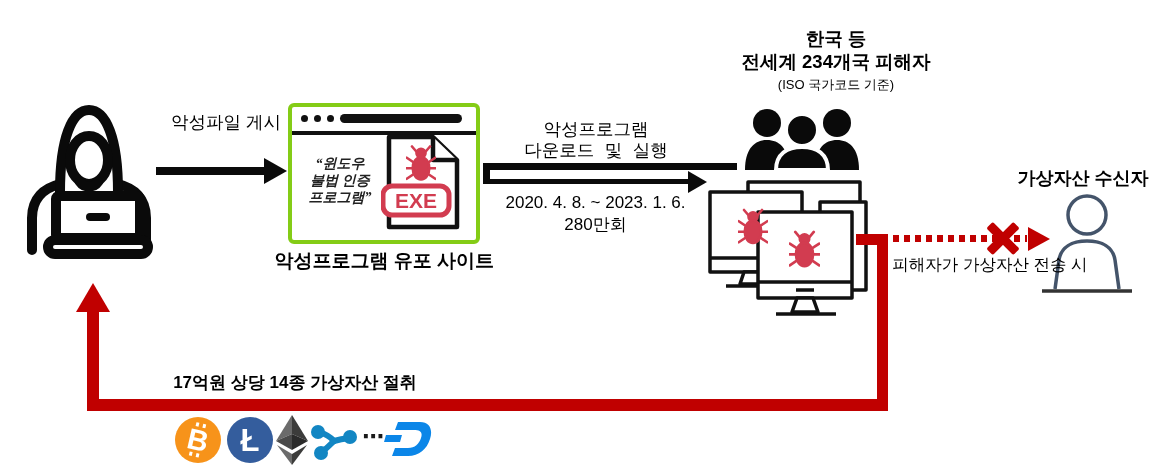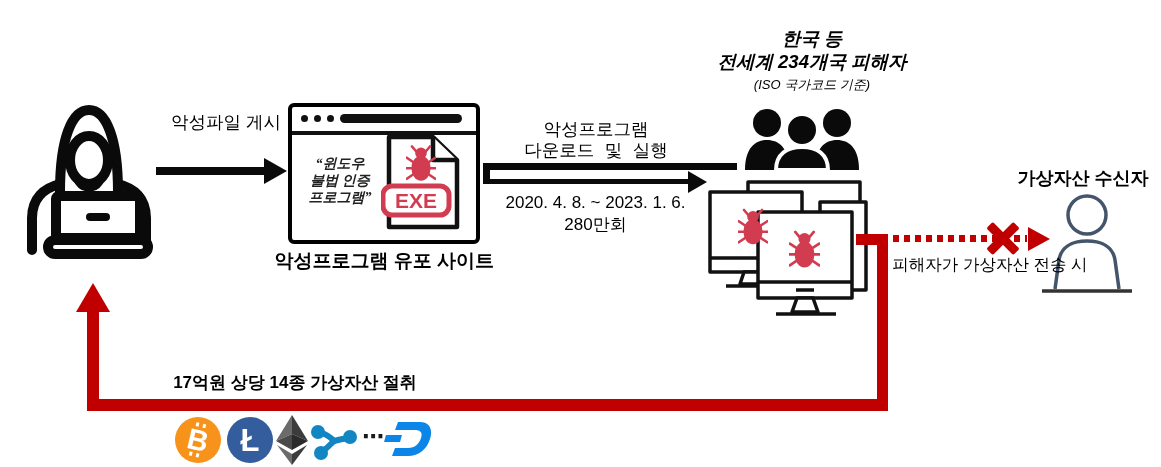--- a/index.html
+++ b/index.html
@@ -19,21 +19,21 @@
   
   .redbar{position:absolute;background:#C00000;}
   .red-up-arrow{position:absolute;width:0;height:0;border-left:17px solid transparent;border-right:17px solid transparent;border-bottom:29px solid #C00000;}
   .red-dot-line{position:absolute;height:7px;background:repeating-linear-gradient(90deg,#C00000 0 6px,transparent 6px 11px);}
   .red-tri-right{position:absolute;width:0;height:0;border-top:12px solid transparent;border-bottom:12px solid transparent;border-left:22px solid #C00000;}
   .xmark{position:absolute;width:40px;height:40px;}
   .xmark span{position:absolute;left:1px;top:16px;width:38px;height:9px;background:#C00000;border-radius:2px;}
   .xmark span:nth-child(1){transform:rotate(45deg);}
   .xmark span:nth-child(2){transform:rotate(-45deg);}
   
-  .browser{position:absolute;left:288px;top:103px;width:184px;height:133px;border:4px solid #000000;border-radius:6px;background:#fff;}
+  .browser{position:absolute;left:288px;top:103px;width:184px;height:133px;border:4px solid #84cc16;border-radius:6px;background:#fff;}
   .browser-titlebar{position:relative;height:24px;border-bottom:4px solid #111;}
   .b-dots{position:absolute;left:9px;top:8px;display:flex;gap:6px;}
   .b-dots i{width:7px;height:7px;border-radius:50%;background:#111;}
   .b-address{position:absolute;left:48px;top:7px;width:122px;height:9px;border-radius:5px;background:#111;}
   .browser-quote{position:absolute;left:4px;top:48px;width:88px;text-align:center;
     font-family:"Liberation Serif","DejaVu Serif",serif;font-style:italic;font-size:14px;line-height:17px;font-weight:bold;color:#222;}
   .caption{font-size:19px;}
   .small-note{font-size:16.5px;line-height:20px;}
   .iso{font-size:13px;font-weight:normal;}
   .ellipsis{font-size:22px;font-weight:bold;color:#1a1a1a;letter-spacing:1px;}
@@ -109,21 +109,21 @@
   </div>
   <div class="bar" style="left:483px;top:163px;width:254px;height:7px;"></div>
   <div class="bar" style="left:483px;top:163px;width:7px;height:21px;"></div>
   <div class="bar" style="left:486px;top:179px;width:202px;height:5px;"></div>
   <div class="tri-right-sm" style="left:688px;top:171px;"></div>
   <div class="abs ctr" style="left:483px;top:192px;width:225px;font-size:17px;line-height:22px;">
     <div>2020. 4. 8. ~ 2023. 1. 6.</div>
     <div>280만회</div>
   </div>
 
-  <div class="abs ctr bold" style="left:702px;top:27px;width:220px;font-size:18.5px;line-height:23px;font-style:italic;">
+  <div class="abs ctr bold" style="left:726px;top:27px;width:220px;font-size:18.5px;line-height:23px;">
     <div>한국 등</div>
     <div>전세계 234개국 피해자</div>
     <div class="iso">(ISO 국가코드 기준)</div>
   </div>
 
   <svg class="abs" style="left:745px;top:106px;" width="114" height="64" viewBox="0 0 114 64">
     <g fill="#0a0a0a">
       <circle cx="22" cy="17" r="14"></circle>
       <path d="M0 64 C0 42 10 34 22 34 C34 34 44 42 44 64 Z"></path>
       <circle cx="92" cy="17" r="14"></circle>

